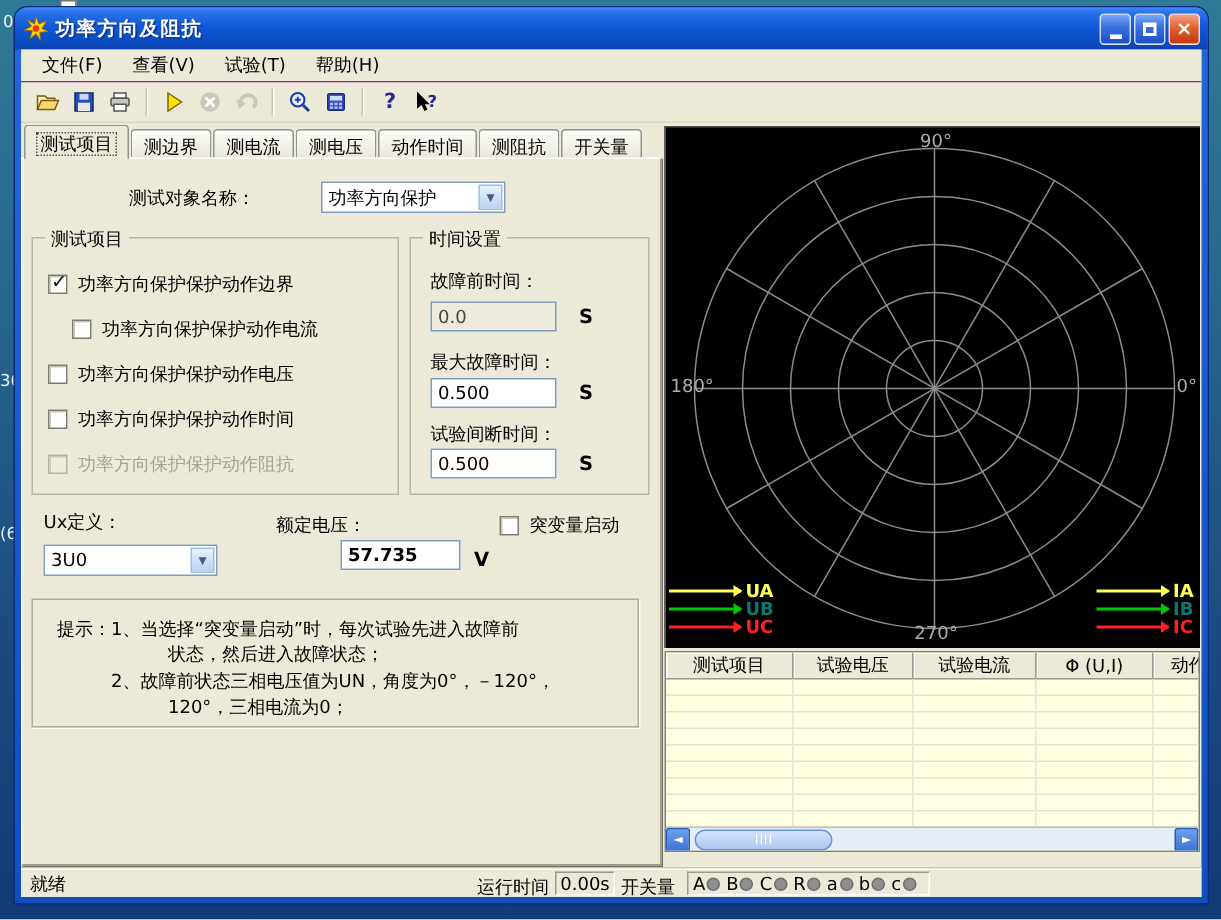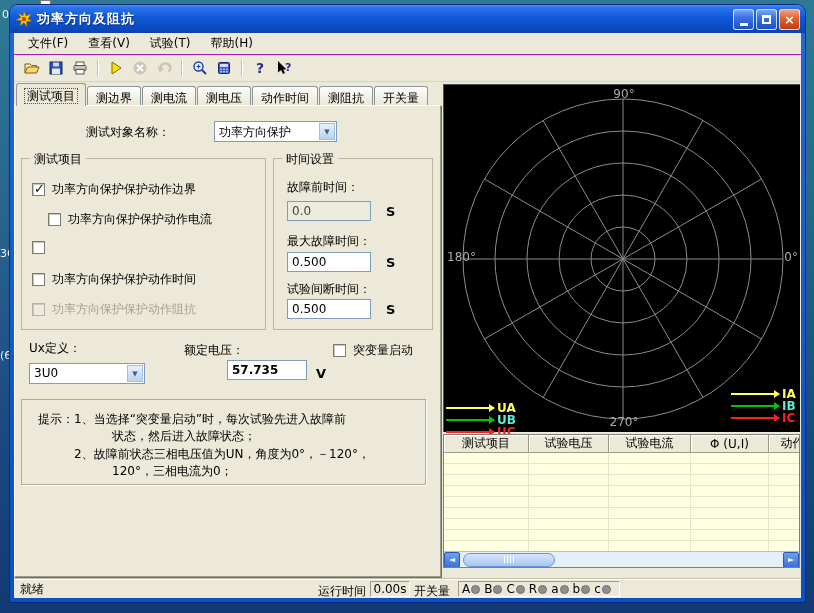--- a/index.html
+++ b/index.html
@@ -84,21 +84,21 @@
   .ang-top { left:160px; top:2px; width:40px; text-align:center; }
   .ang-left { left:3px; top:165px; }
   .ang-right { right:2px; top:165px; }
   .ang-bottom { left:160px; top:330px; width:40px; text-align:center; }
   .legend { position:absolute; width:70px; }
   .leg-row { display:flex; align-items:center; height:12px; font-weight:bold; font-size:12px; }
   .leg-arrow { display:inline-block; height:2px; width:48px; position:relative; margin-right:3px; }
   .leg-arrow::after { content:""; position:absolute; right:-1px; top:-3px; border-left:6px solid;
                       border-left-color:inherit; border-top:4px solid transparent; border-bottom:4px solid transparent; }
   .c-ua { background:#FFFF54; color:#FFFF54; border-left-color:#FFFF54; }
-  .c-ub { background:#00C800; color:#5eead4; border-left-color:#00C800; }
+  .c-ub { background:#00C800; color:#0f766e; border-left-color:#00C800; }
   .c-uc { background:#FF2020; color:#FF2020; border-left-color:#FF2020; }
   .leg-lbl.c-ua { background:none; } .leg-lbl.c-ub { background:none; } .leg-lbl.c-uc { background:none; }
 
   
   .rtable { position:absolute; left:429px; top:401px; width:357px; height:134px; background:#FFFFE1;
             border:1px solid #808080; overflow:hidden; }
   .thead { display:flex; height:18px; background:#ECE9D8; border-bottom:1px solid #9C9A8A; }
   .th { flex:0 0 auto; border-right:1px solid #9C9A8A; box-shadow:inset 1px 1px 0 #fff;
         display:flex; align-items:center; justify-content:center; white-space:nowrap; overflow:hidden; }
   .tbody { height:98px; }
@@ -264,20 +264,21 @@
           <span class="cbrow" style="left:10px; top:22px;">
             <span class="cbox checked"></span>
             <span>功率方向保护保护动作边界</span>
           </span>
           <span class="cbrow" style="left:10px; top:52px;margin-left:16px;">
             <span class="cbox"></span>
             <span>功率方向保护保护动作电流</span>
           </span>
           <span class="cbrow" style="left:10px; top:82px;">
             <span class="cbox"></span>
+            <span>功率方向保护保护动作电压</span>
           </span>
           <span class="cbrow" style="left:10px; top:112px;">
             <span class="cbox"></span>
             <span>功率方向保护保护动作时间</span>
           </span>
           <span class="cbrow off" style="left:10px; top:142px;">
             <span class="cbox"></span>
             <span>功率方向保护保护动作阻抗</span>
           </span>
         </div>
@@ -330,21 +331,21 @@
             <line x1="40.4" y1="254" x2="317.6" y2="94"></line>
             <line x1="99" y1="35.4" x2="259" y2="312.6"></line>
             <line x1="99" y1="312.6" x2="259" y2="35.4"></line>
           </g>
         </svg>
         <span class="anglbl ang-top">90°</span>
         <span class="anglbl ang-left">180°</span>
         <span class="anglbl ang-right">0°</span>
         <span class="anglbl ang-bottom">270°</span>
 
-        <div class="legend" style="left:2px; top:303px;margin-top:14px;">
+        <div class="legend" style="left:2px; top:303px;">
           <div class="leg-row">
               <span class="leg-arrow c-ua"></span>
               <span class="leg-lbl c-ua">UA</span>
             </div>
           <div class="leg-row">
               <span class="leg-arrow c-ub"></span>
               <span class="leg-lbl c-ub">UB</span>
             </div>
           <div class="leg-row">
               <span class="leg-arrow c-uc"></span>

